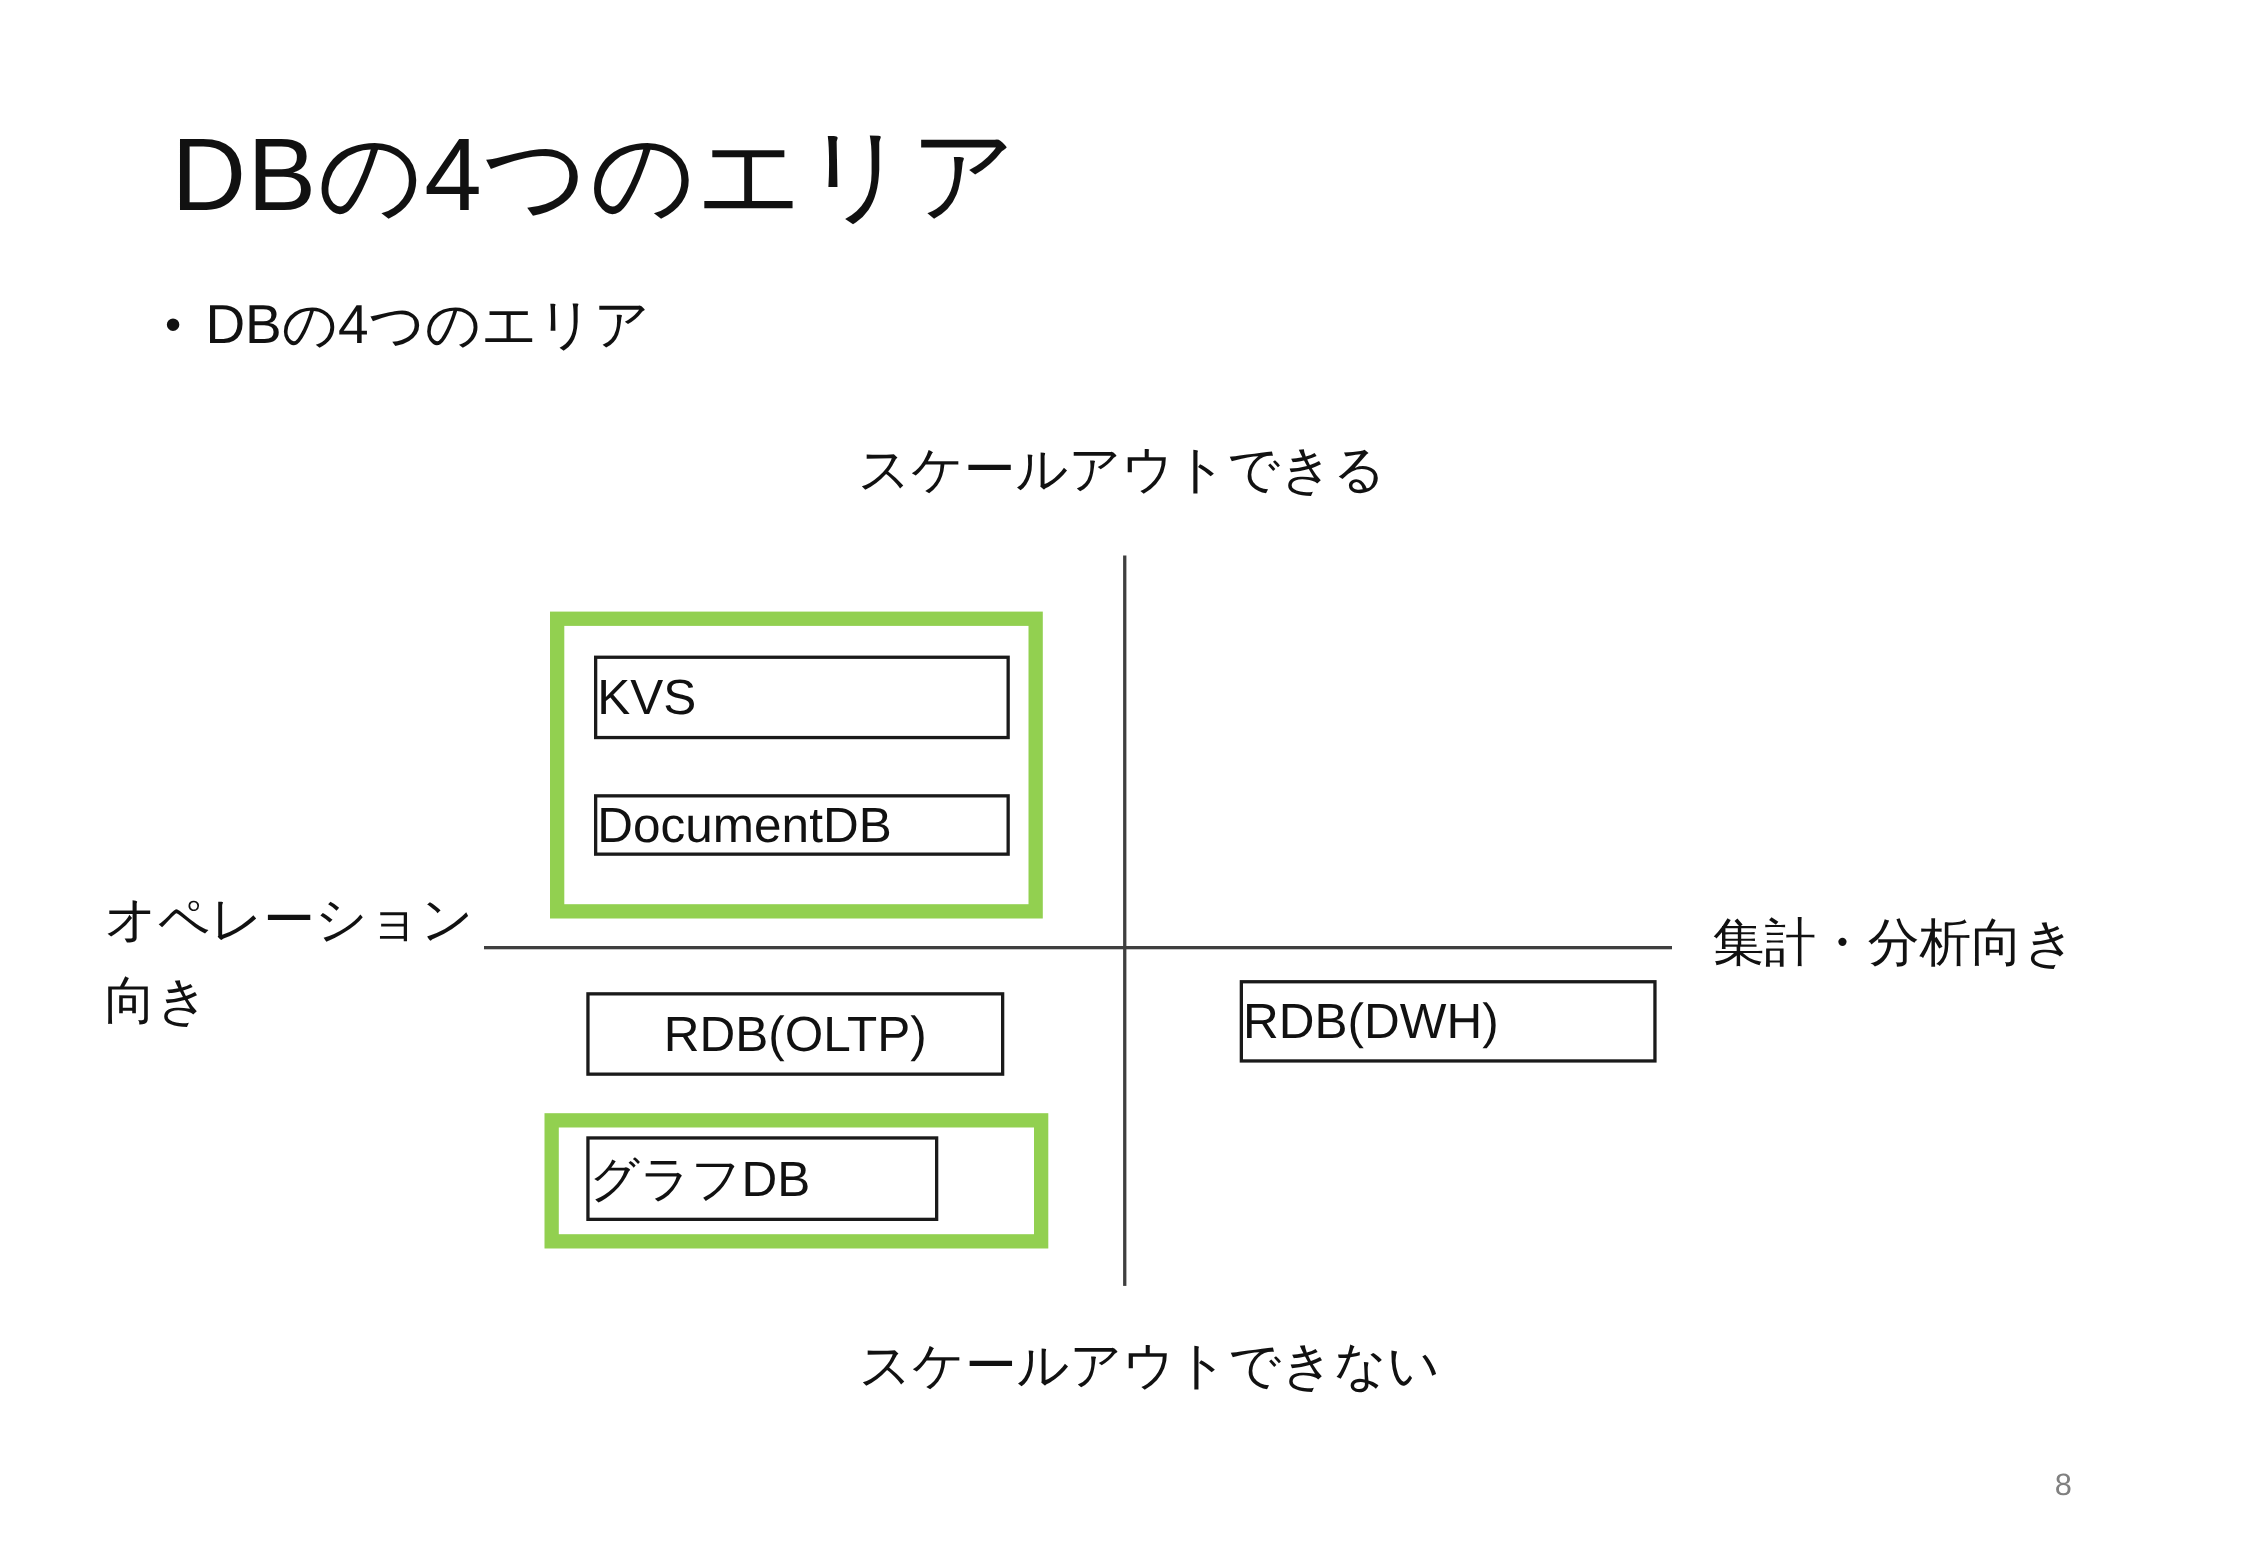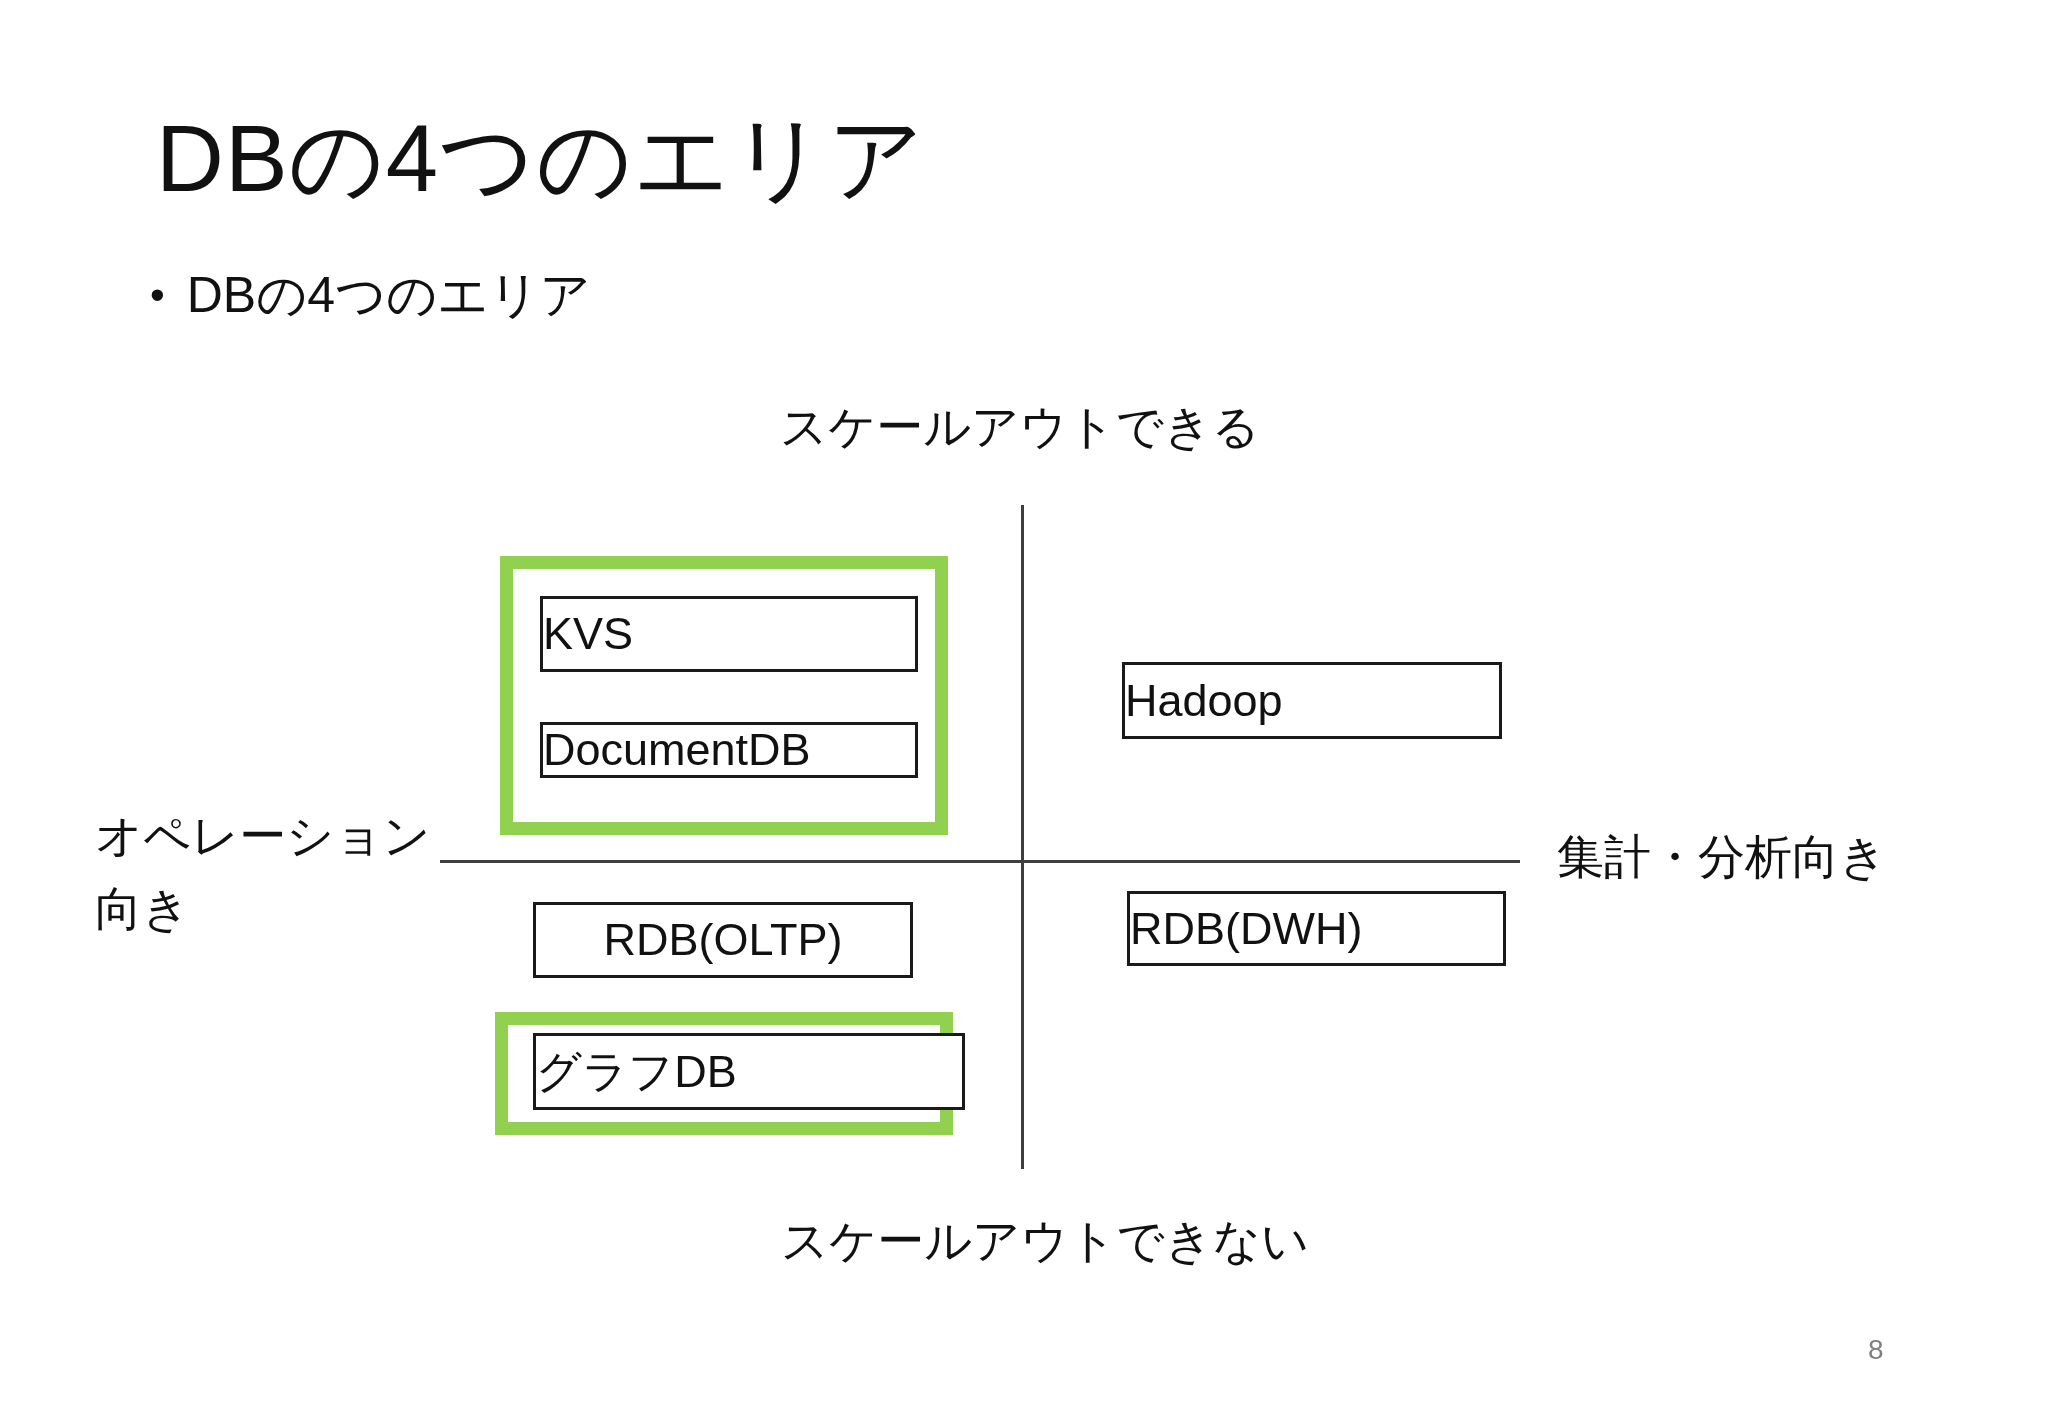--- a/index.html
+++ b/index.html
@@ -113,21 +113,21 @@
     align-items: center;
     padding-left: 0;
     font-size: 45px;
     white-space: nowrap;
   }
   .box-kvs        { left: 540px;  top: 596px;  width: 378px; height: 76px; }
   .box-documentdb { left: 540px;  top: 722px;  width: 378px; height: 56px; }
   .box-hadoop     { left: 1122px; top: 662px;  width: 380px; height: 77px; }
   .box-rdb-oltp   { left: 533px;  top: 902px;  width: 380px; height: 76px; justify-content: center; }
   .box-rdb-dwh    { left: 1127px; top: 891px;  width: 379px; height: 75px; }
-  .box-graphdb    { left: 533px;  top: 1033px; width: 432px; height: 77px; }
+  .box-graphdb    { left: 533px;  top: 1033px; width: 320px; height: 77px; }
 
   .page-number {
     left: 1868px;
     top: 1334px;
     font-size: 28px;
     color: var(--c-page-number, #808080);
   }
 </style>
 </head>
 <body>
@@ -158,23 +158,20 @@
   <div class="abs hl-group nosql"></div>
 
   <div class="abs dbox box-kvs">
     <span>KVS</span>
   </div>
 
   <div class="abs dbox box-documentdb">
     <span>DocumentDB</span>
   </div>
 
-  <div class="abs dbox box-hadoop">
-    <span>Hadoop</span>
-  </div>
 
   <div class="abs dbox box-rdb-oltp">
     <span>RDB(OLTP)</span>
   </div>
 
   <div class="abs dbox box-rdb-dwh">
     <span>RDB(DWH)</span>
   </div>
 
   <div class="abs hl-group graph"></div>

